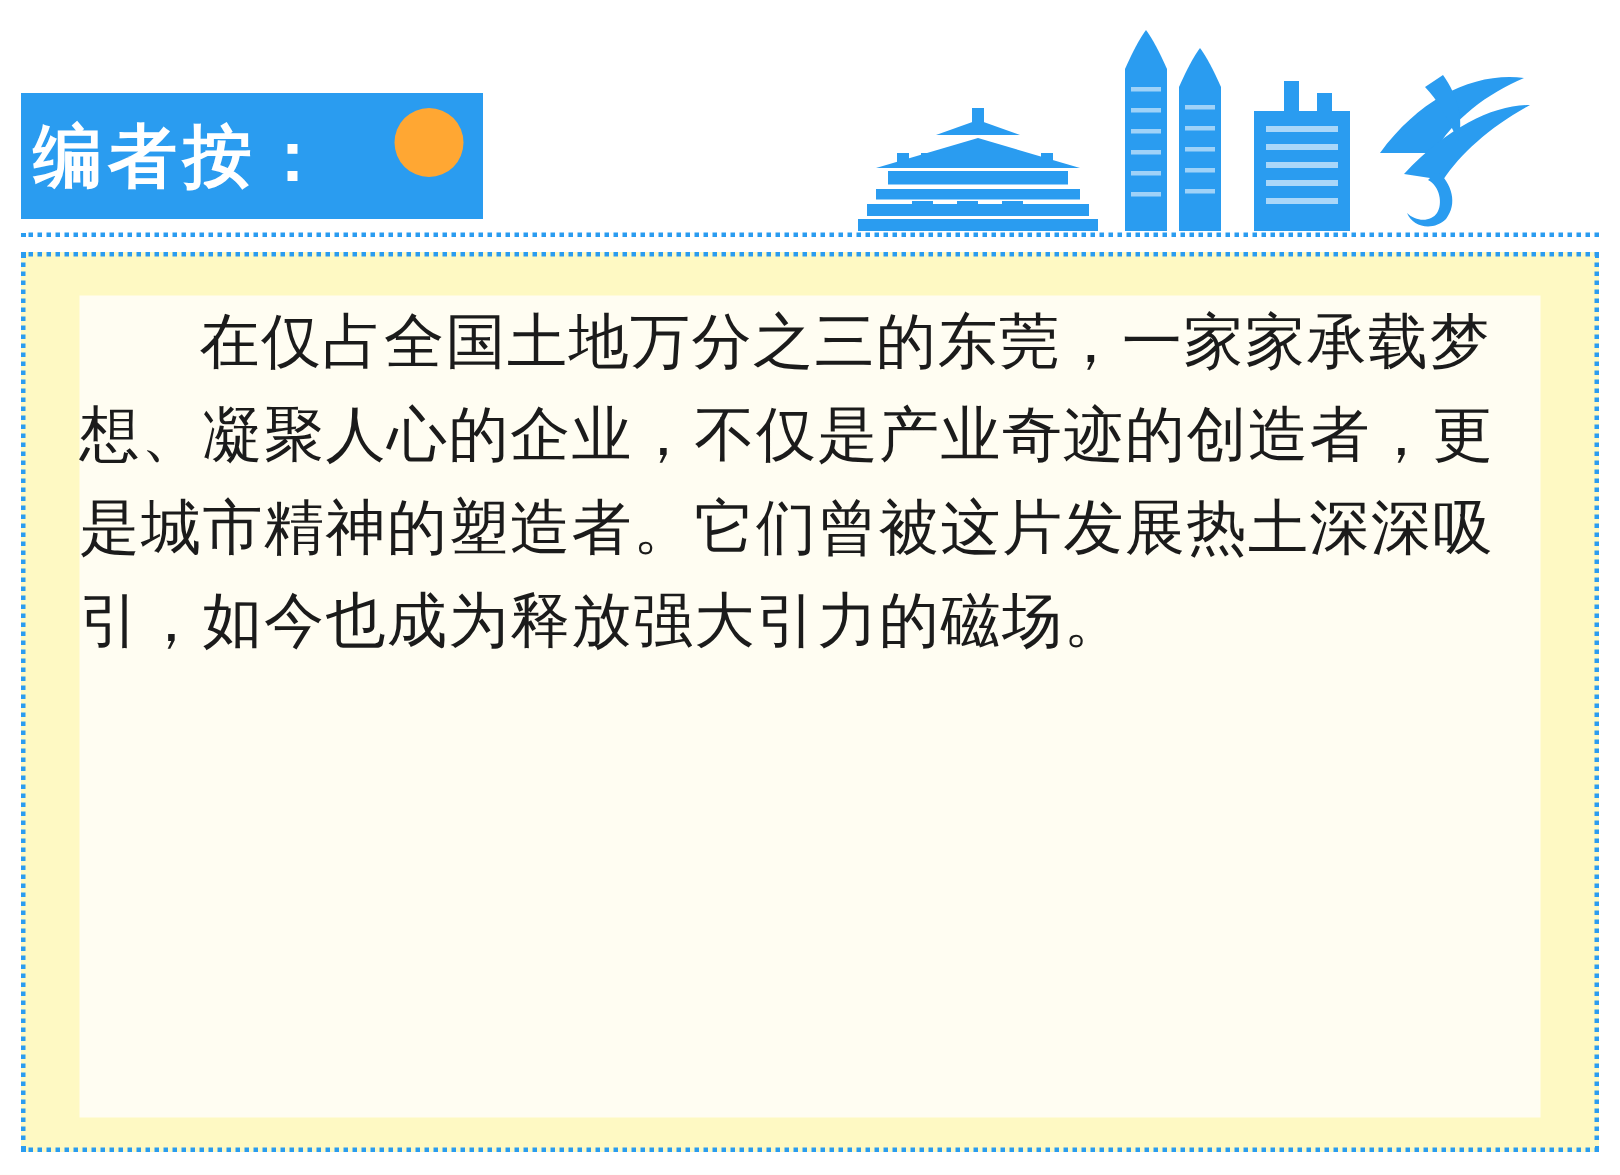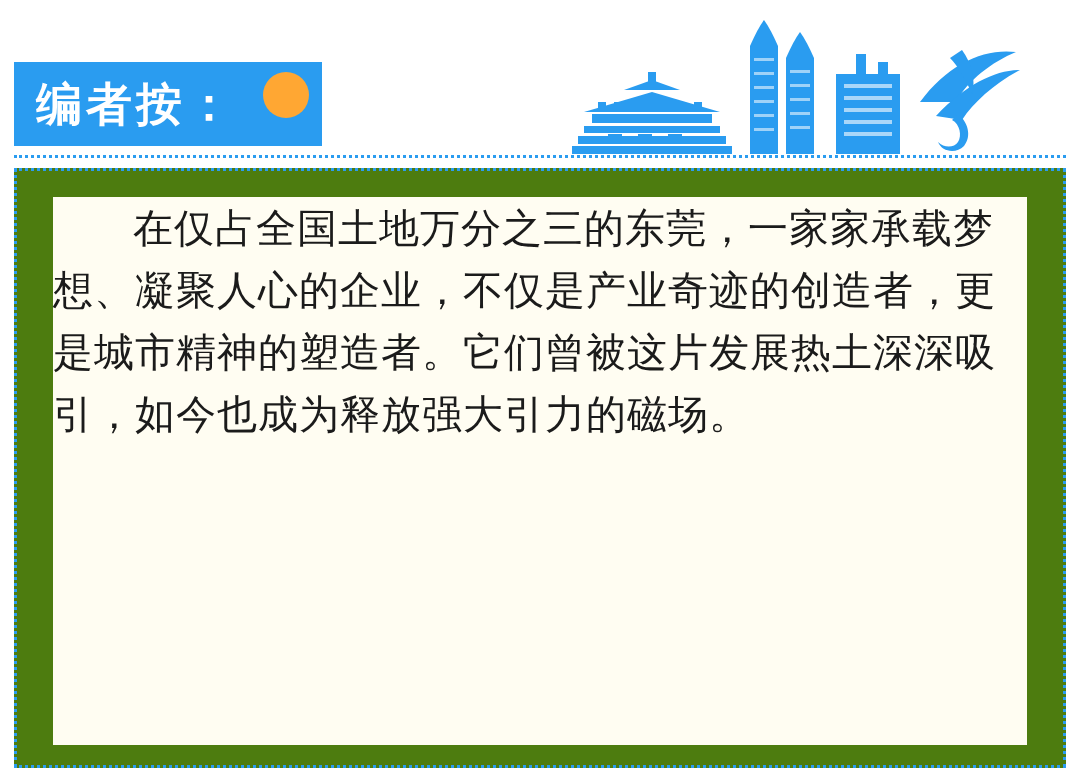--- a/index.html
+++ b/index.html
@@ -34,21 +34,21 @@
   .badge {
     position: absolute;
     left: 14px;
     top: 62px;
     width: 308px;
     height: 84px;
     background: #2a9cf0;
     display: flex;
     align-items: center;
     box-sizing: border-box;
-    padding-left: 22px;
+    padding-left: 8px;
   }
   .badge-text {
     color: #ffffff;
     font-size: 46px;
     font-weight: bold;
     letter-spacing: 4px;
     line-height: 1;
     font-family: "DejaVu Sans", "Liberation Sans", sans-serif;
   }
   .badge-dot {
@@ -82,21 +82,21 @@
 
   
   .card {
     position: absolute;
     left: 14px;
     top: 168px;
     width: 1052px;
     height: 600px;
     box-sizing: border-box;
     border: 3px dotted #2a9cf0;
-    background: #4d7c0f;
+    background: #fef9c3;
     padding: 26px 36px 20px 36px;
   }
   .card-inner {
     background: #fffdf2;
     height: 100%;
   }
   .para {
     color: #1b1b1b;
     font-size: 40px;
     line-height: 62px;

